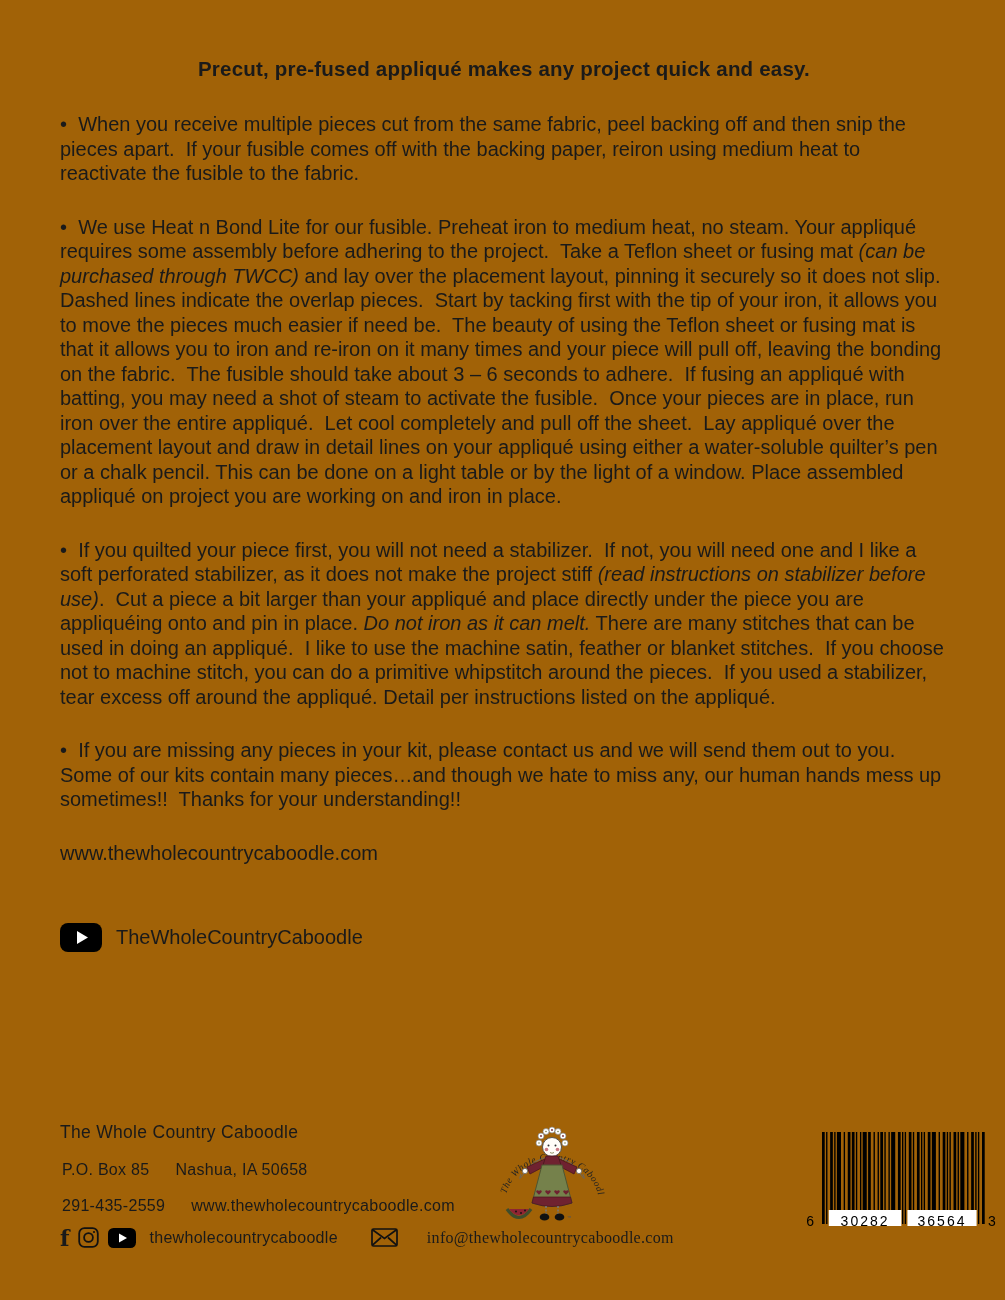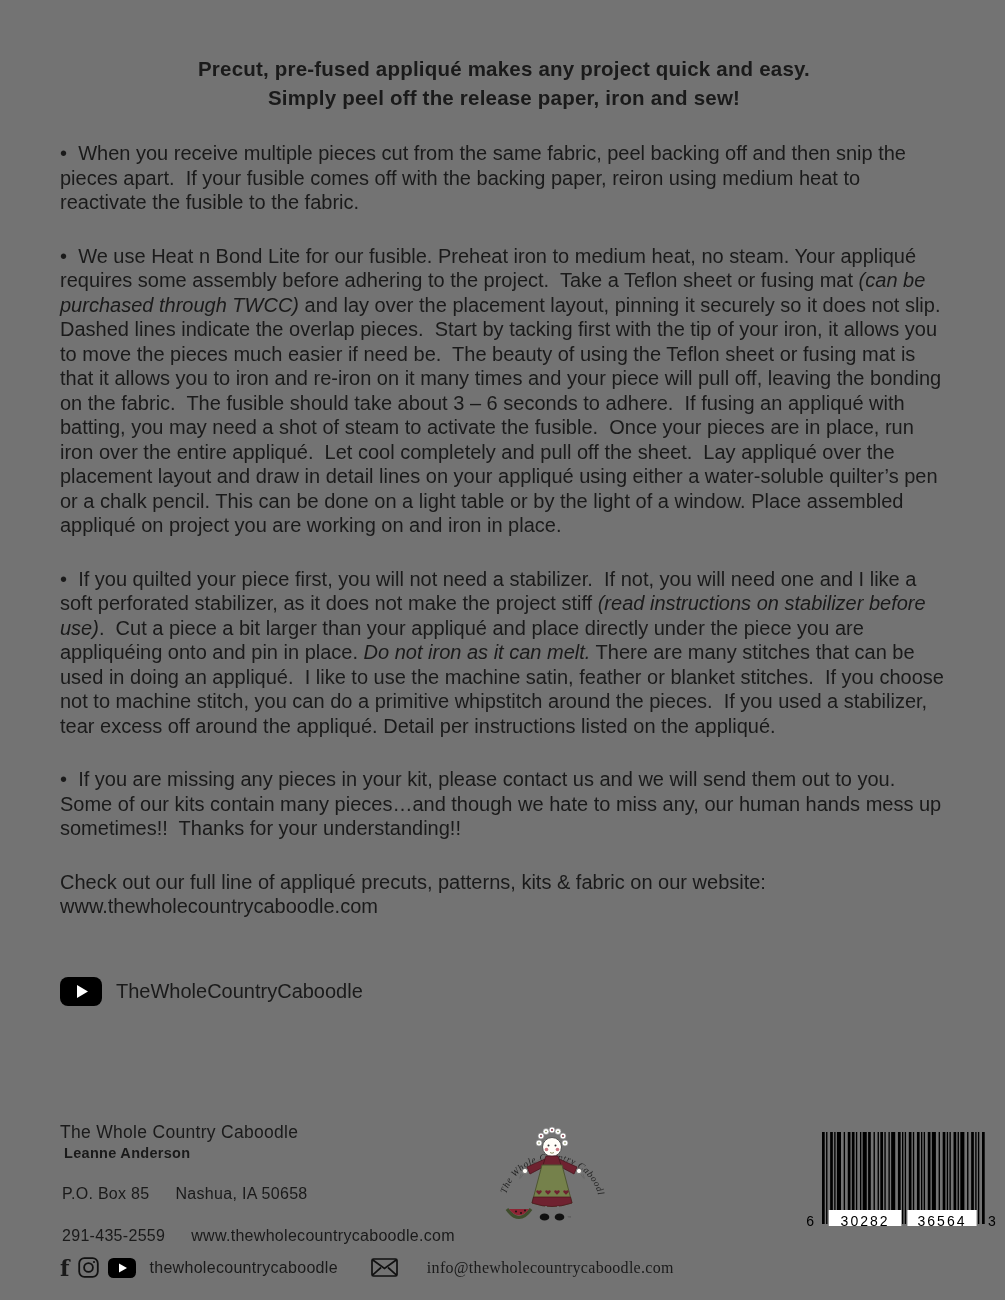--- a/index.html
+++ b/index.html
@@ -1,83 +1,80 @@
 <!DOCTYPE html>
 <html><head>
 <meta charset="utf-8">
 <style>
   html,body{margin:0;padding:0;background:#e8e8e8;}
   .page{
     position:relative;
     width:1005px;height:1300px;
-    background:#737373;
+    background:#a16207;
     font-family:"Liberation Sans",sans-serif;
     color:#1a1a1a;
     overflow:hidden;
     margin:0 auto;
   }
   .content{position:absolute;left:60px;top:54px;width:888px;}
   .heading{text-align:center;font-weight:bold;font-size:20.5px;line-height:29px;letter-spacing:.2px;}
   .paras{margin-top:0;}
   .para{font-size:20px;line-height:24.5px;white-space:pre-wrap;margin-top:29px;}
   .para .b{font-weight:normal;}
   .para .i{font-style:italic;}
   .yt-row{margin-top:58px;display:flex;align-items:center;gap:14px;}
   .yt-icon{display:inline-flex;}
   .yt-name{font-size:20px;}
   .yt-note{margin-top:26px;}
   
   .footer-info{position:absolute;left:60px;top:1122px;font-size:16px;}
   .footer-info .company{font-weight:normal;font-size:17.5px;letter-spacing:.3px;}
   .footer-info .owner{font-weight:bold;font-size:14.5px;margin:2px 0 8px 4px;letter-spacing:.3px;}
-  .footer-info .row{display:flex;gap:26px;margin-top:24px;margin-left:2px;letter-spacing:.3px;}
+  .footer-info .row{display:flex;gap:26px;margin-top:18px;margin-left:2px;letter-spacing:.3px;}
   .social-row{display:flex;align-items:center;gap:9px;margin-top:12px;}
   .social-row .handle{margin-left:4px;letter-spacing:.3px;}
   .social-row .email{margin-left:20px;letter-spacing:.3px;font-family:Liberation Serif, serif;}
   .envelope{margin-left:24px;display:inline-flex;}
   .fb-glyph{font-weight:bold;font-size:22px;line-height:20px;font-family:"DejaVu Serif",serif;}
   .logo{position:absolute;left:492px;top:1106px;width:120px;height:138px;}
   .barcode{position:absolute;left:808px;top:1130px;width:192px;height:110px;}
   svg{display:block;}
 </style>
 </head>
 <body>
 
 <div class="page">
 
   <div class="content">
     <div class="heading">
       <div>Precut, pre-fused appliqué makes any project quick and easy.</div>
-      <div>Simply peel off the release paper, iron and sew!</div>
     </div>
 
     <div class="paras">
         <div class="para"><span>•</span><span>  When you receive multiple pieces cut from the same fabric, peel backing off and then snip the pieces apart.  If your fusible comes off with the backing paper, reiron using medium heat to reactivate the fusible to the fabric.</span></div>
         <div class="para"><span>•</span><span>  We use Heat n Bond Lite for our fusible. </span><span class="b">Preheat iron to medium heat, no steam.</span><span> Your appliqué requires some assembly before adhering to the project.  Take a Teflon sheet or fusing mat </span><span class="i">(can be purchased through TWCC)</span><span> and lay over the placement layout, pinning it securely so it does not slip.  Dashed lines indicate the overlap pieces.  Start by tacking first with the tip of your iron, it allows you to move the pieces much easier if need be.  The beauty of using the Teflon sheet or fusing mat is that it allows you to iron and re-iron on it many times and your piece will pull off, leaving the bonding on the fabric.  The fusible should take about 3 – 6 seconds to adhere.  If fusing an appliqué with batting, you may need a shot of steam to activate the fusible.  Once your pieces are in place, run iron over the entire appliqué.  Let cool completely and pull off the sheet.  Lay appliqué over the placement layout and draw in detail lines on your appliqué using either a water-soluble quilter’s pen or a chalk pencil. This can be done on a light table or by the light of a window. Place assembled appliqué on project you are working on and iron in place.</span></div>
         <div class="para"><span>•</span><span>  If you quilted your piece first, you will not need a stabilizer.  If not, you will need one and I like a soft perforated stabilizer, as it does not make the project stiff </span><span class="i">(read instructions on stabilizer before use)</span><span>.  Cut a piece a bit larger than your appliqué and place directly under the piece you are appliquéing onto and pin in place. </span><span class="i">Do not iron as it can melt.</span><span> There are many stitches that can be used in doing an appliqué.  I like to use the machine satin, feather or blanket stitches.  If you choose not to machine stitch, you can do a primitive whipstitch around the pieces.  If you used a stabilizer, tear excess off around the appliqué. Detail per instructions listed on the appliqué.</span></div>
         <div class="para"><span>•</span><span>  If you are missing any pieces in your kit, please contact us and we will send them out to you.  Some of our kits contain many pieces…and though we hate to miss any, our human hands mess up sometimes!!  Thanks for your understanding!!</span></div>
-        <div class="para"><span>Check out our full line of appliqué precuts, patterns, kits &amp; fabric on our website:
-</span><span class="b">www.thewholecountrycaboodle.com</span></div>
+        <div class="para"><span class="b">www.thewholecountrycaboodle.com</span></div>
       </div>
 
     <div class="yt-row">
       <span class="yt-icon">
         <svg width="42" height="29" viewBox="0 0 42 29">
           <rect x="0" y="0" width="42" height="29" rx="8" fill="#000"></rect>
           <path d="M17,8 L28,14.5 L17,21 Z" fill="#fff"></path>
         </svg>
       </span>
       <span class="yt-name">TheWholeCountryCaboodle</span>
     </div>
 
   </div>
 
   <div class="footer-info">
     <div class="company">The Whole Country Caboodle</div>
-    <div class="owner">Leanne Anderson</div>
     <div class="row">
       <span>P.O. Box 85</span>
       <span>Nashua, IA 50658</span>
     </div>
     <div class="row">
       <span>291-435-2559</span>
       <span>www.thewholecountrycaboodle.com</span>
     </div>
     <div class="social-row">
       <span class="fb-glyph">f</span>

